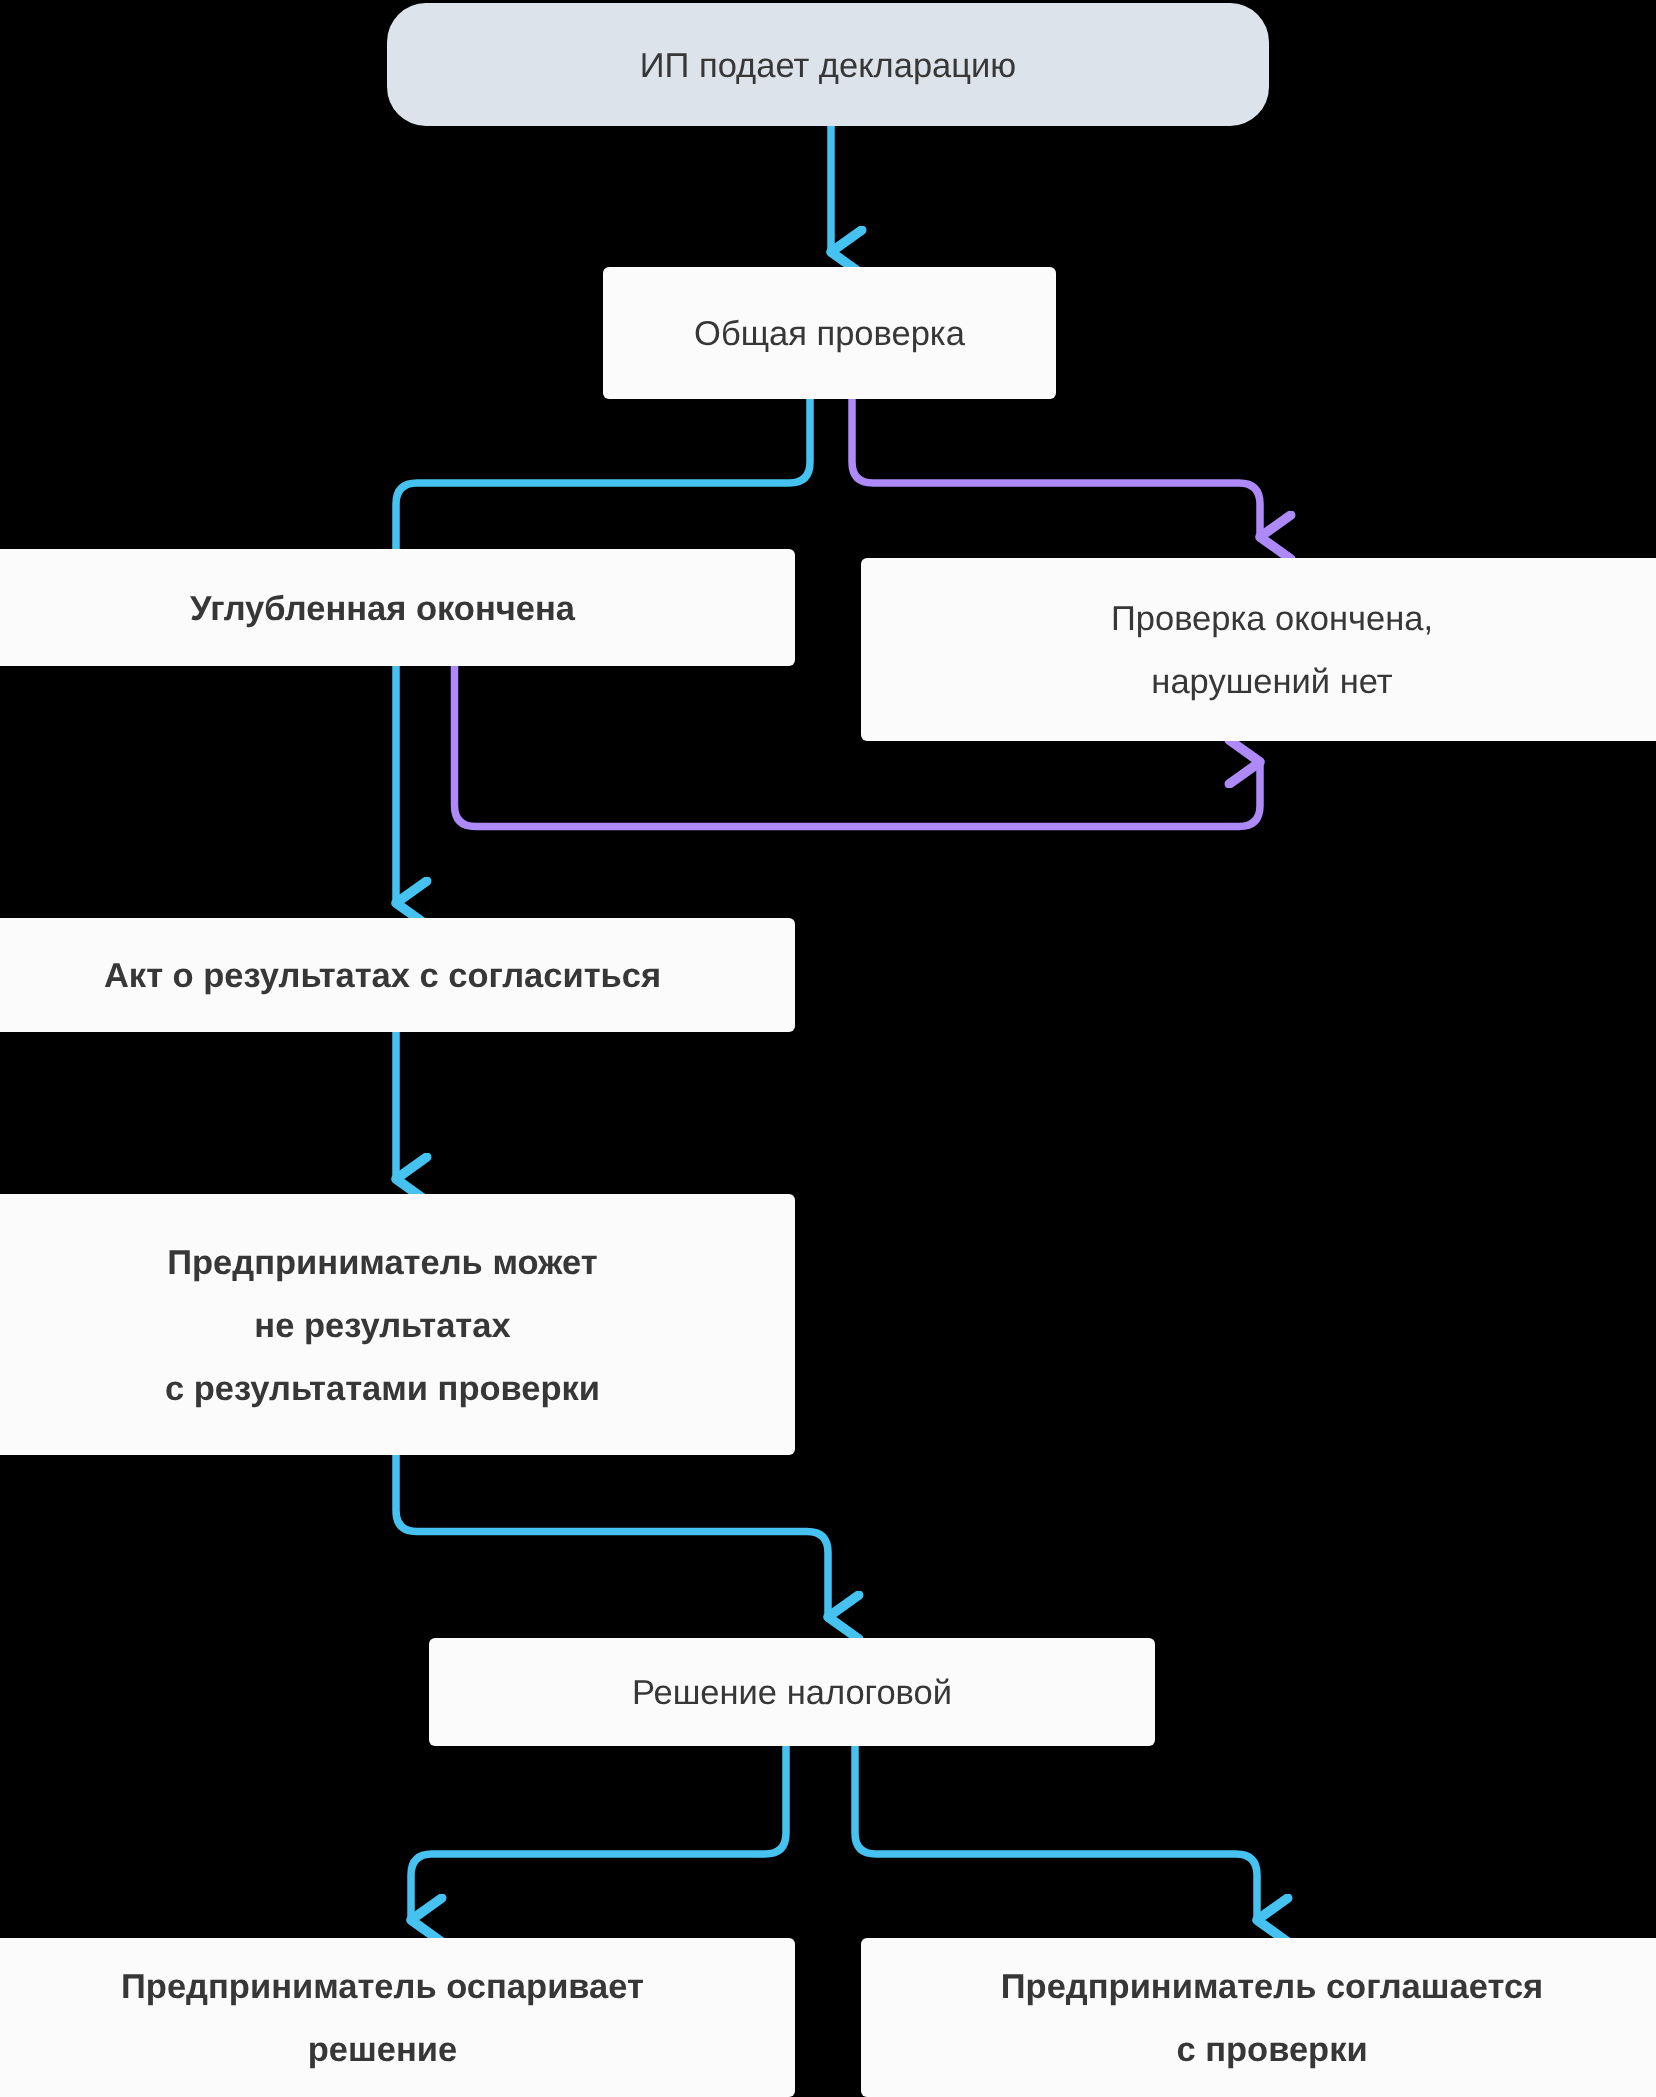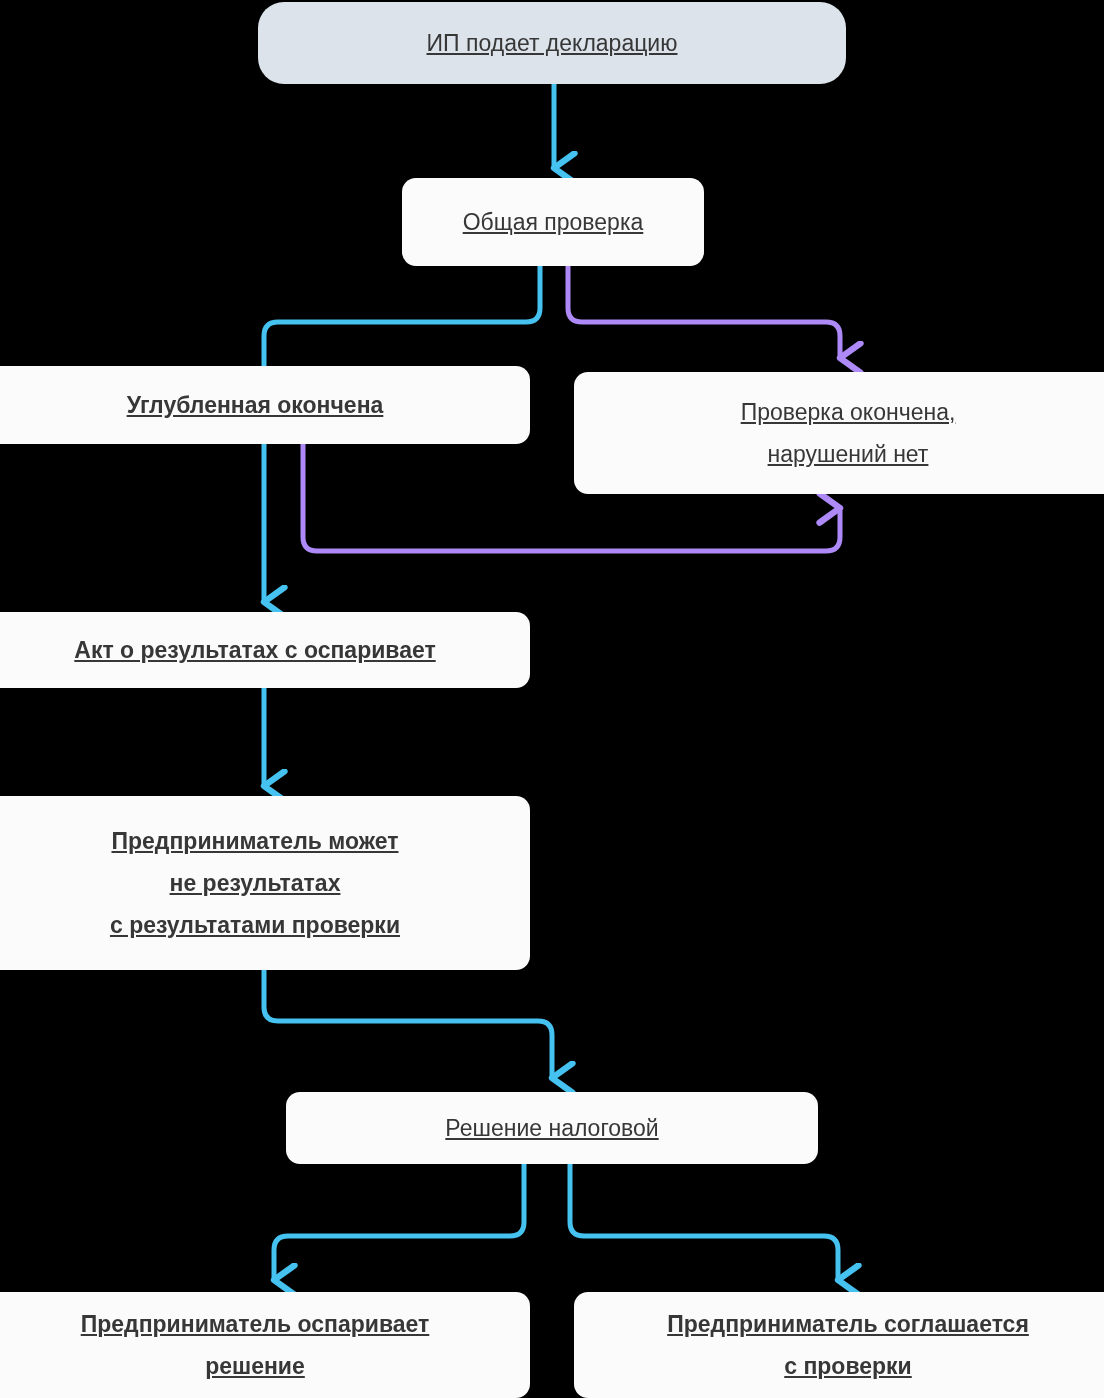--- a/index.html
+++ b/index.html
@@ -20,21 +20,21 @@
     left: 0;
     top: 0;
     width: 1104px;
     height: 1398px;
     pointer-events: none;
   }
   .node {
     position: absolute;
     box-sizing: border-box;
     background: #fbfbfb;
-    border-radius: 14px;
+    border-radius: 4px;
     display: flex;
     align-items: center;
     justify-content: center;
     text-align: center;
     color: #373737;
     font-size: 23px;
     line-height: 42px;
     font-weight: 400;
     z-index: 2;
   }
@@ -42,30 +42,29 @@
     background: #dce3ea;
     border-radius: 26px;
   }
   .node.bold {
     font-weight: 700;
   }
   .node .label {
     display: block;
     padding: 0 18px;
     white-space: pre-line;
-    text-decoration: underline;
   }
   
   #n-start   { left: 258px; top: 2px;    width: 588px; height: 82px;  }
   #n-general { left: 402px; top: 178px;  width: 302px; height: 88px;  }
   #n-deep    { left: -20px; top: 366px;  width: 550px; height: 78px;  }
   #n-noviol  { left: 574px; top: 372px;  width: 548px; height: 122px; }
   #n-act     { left: -20px; top: 612px;  width: 550px; height: 76px;  }
   #n-disagree{ left: -20px; top: 796px;  width: 550px; height: 174px; }
-  #n-decision{ left: 286px; top: 1092px; width: 532px; height: 72px;  }
+  #n-decision{ left: 286px; top: 1092px; width: 484px; height: 72px;  }
   #n-contest { left: -20px; top: 1292px; width: 550px; height: 106px; }
   #n-accept  { left: 574px; top: 1292px; width: 548px; height: 106px; }
 </style>
 </head>
 <body>
 
 <div id="canvas">
 
   <svg class="edges" viewBox="0 0 1104 1398">
     <defs>
@@ -110,21 +109,21 @@
   <div class="node bold" id="n-deep">
     <span class="label">Углубленная окончена</span>
   </div>
 
   <div class="node" id="n-noviol">
     <span class="label">Проверка окончена,
 нарушений нет</span>
   </div>
 
   <div class="node bold" id="n-act">
-    <span class="label">Акт о результатах с оспаривает</span>
+    <span class="label">Акт о результатах с согласиться</span>
   </div>
 
   <div class="node bold" id="n-disagree">
     <span class="label">Предприниматель может
 не результатах
 с результатами проверки</span>
   </div>
 
   <div class="node" id="n-decision">
     <span class="label">Решение налоговой</span>

